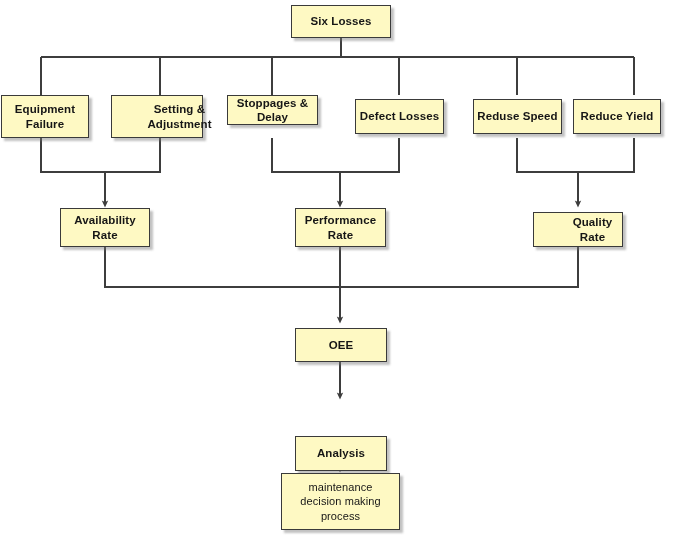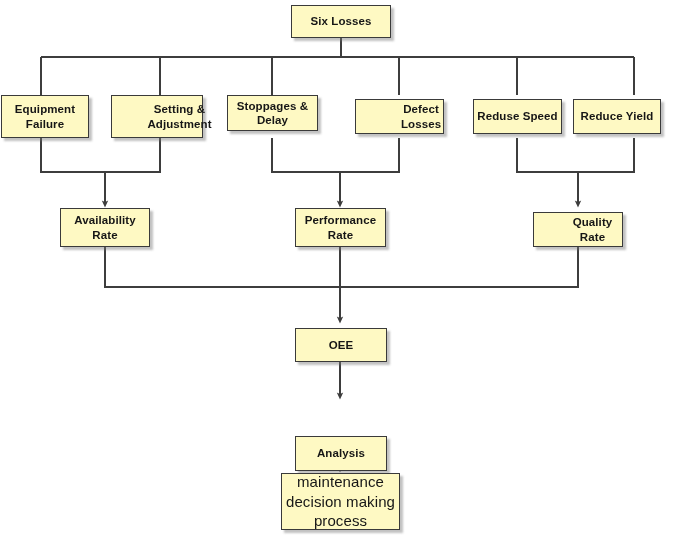--- a/index.html
+++ b/index.html
@@ -40,21 +40,21 @@
     letter-spacing: 0.1px;
     z-index: 2;
   }
   .node .lbl {
     display: block;
     white-space: pre-line;
     padding: 0 3px;
   }
   .node.plain {
     font-weight: normal;
-    font-size: 15px;
+    font-size: 11px;
     line-height: 1.3;
   }
 </style>
 </head>
 <body>
 
 <div id="canvas">
 
   <svg class="wires" viewBox="0 0 685 539">
     <defs>
@@ -95,25 +95,25 @@
   </div>
 
   <div class="node" style="left:1px; top:95px; width:88px; height:43px;">
     <span class="lbl">Equipment
 Failure</span>
   </div>
   <div class="node" style="left:111px; top:95px; width:92px; height:43px;padding-left:45px;">
     <span class="lbl">Setting &amp;
 Adjustment</span>
   </div>
-  <div class="node" style="left:227px; top:95px; width:91px; height:36px;">
+  <div class="node" style="left:227px; top:95px; width:91px; height:30px;">
     <span class="lbl">Stoppages &amp;
 Delay</span>
   </div>
-  <div class="node" style="left:355px; top:99px; width:89px; height:35px;padding-left:43px;">
+  <div class="node" style="left:355px; top:99px; width:89px; height:35px;">
     <span class="lbl">Defect Losses</span>
   </div>
   <div class="node" style="left:473px; top:99px; width:89px; height:35px;">
     <span class="lbl">Reduse Speed</span>
   </div>
   <div class="node" style="left:573px; top:99px; width:88px; height:35px;">
     <span class="lbl">Reduce Yield</span>
   </div>
 
   <div class="node" style="left:60px; top:208px; width:90px; height:39px;">

